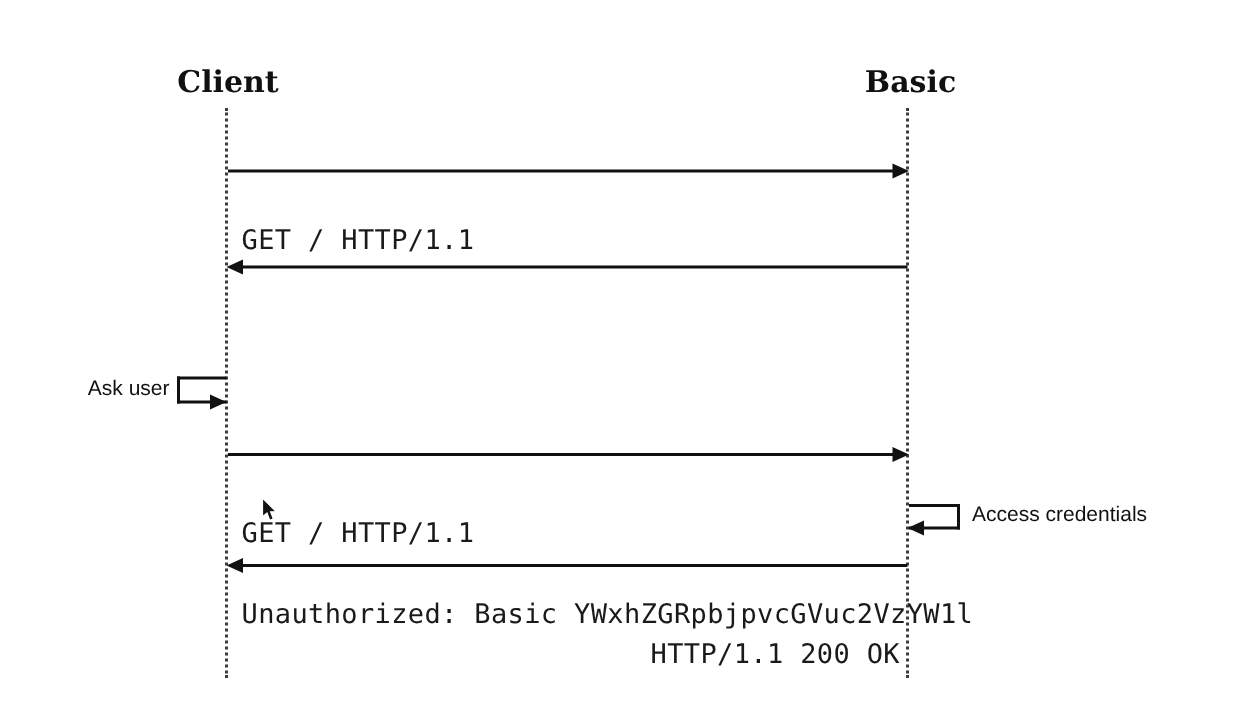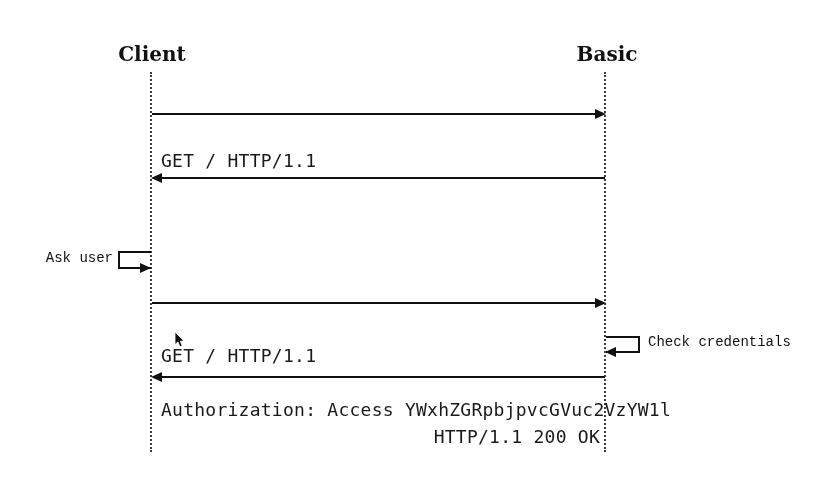--- a/index.html
+++ b/index.html
@@ -66,21 +66,21 @@
   .loop-client {
     left: 118px; top: 251px; width: 33px; height: 18px;
     border-top: 2px solid #111; border-left: 2px solid #111; border-bottom: 2px solid #111;
   }
   .loop-server {
     left: 606px; top: 336px; width: 34px; height: 17px;
     border-top: 2px solid #111; border-right: 2px solid #111; border-bottom: 2px solid #111;
   }
   .side-label {
     position: absolute;
-    font-family: Liberation Mono, monospace;
+    font-family: Liberation Sans, sans-serif;
     font-size: 14px;
     line-height: 17px;
     color: #111;
   }
   .ask-user { left: 40px; top: 250px; width: 73px; text-align: right; }
   .check-credentials { left: 648px; top: 334px; }
 
   .cursor { position: absolute; left: 173px; top: 331px; }
 </style>
 </head>
@@ -104,30 +104,30 @@
   <div class="head head-left" style="left:151px; top:173px"></div>
 
   <div class="loop loop-client"></div>
   <div class="head head-right" style="left:140px; top:263px"></div>
   <div class="side-label ask-user">Ask user</div>
 
   <div class="msg-line line-right" style="top:302px"></div>
   <div class="head head-right" style="left:595px; top:298px"></div>
   <div class="msg-label m3">
     <div>GET / HTTP/1.1</div>
-    <div>Authorization: Access YWxhZGRpbjpvcGVuc2VzYW1l</div>
+    <div>Unauthorized: Basic YWxhZGRpbjpvcGVuc2VzYW1l</div>
   </div>
 
   <svg class="cursor" width="13" height="18" viewBox="0 0 13 18">
     <path d="M2,1 L2,13.5 L5,11 L6.8,15.8 L9.2,14.8 L7.4,10.2 L11,10 Z" fill="#111" stroke="#ffffff" stroke-width="0.8"></path>
   </svg>
 
   <div class="loop loop-server"></div>
   <div class="head head-left" style="left:605px; top:347px"></div>
-  <div class="side-label check-credentials">Check credentials</div>
+  <div class="side-label check-credentials">Access credentials</div>
 
   <div class="msg-line line-left" style="top:376px"></div>
   <div class="head head-left" style="left:151px; top:372px"></div>
   <div class="msg-label align-right m4">
     <div>HTTP/1.1 200 OK</div>
     
     
   </div>
 
 </div>

